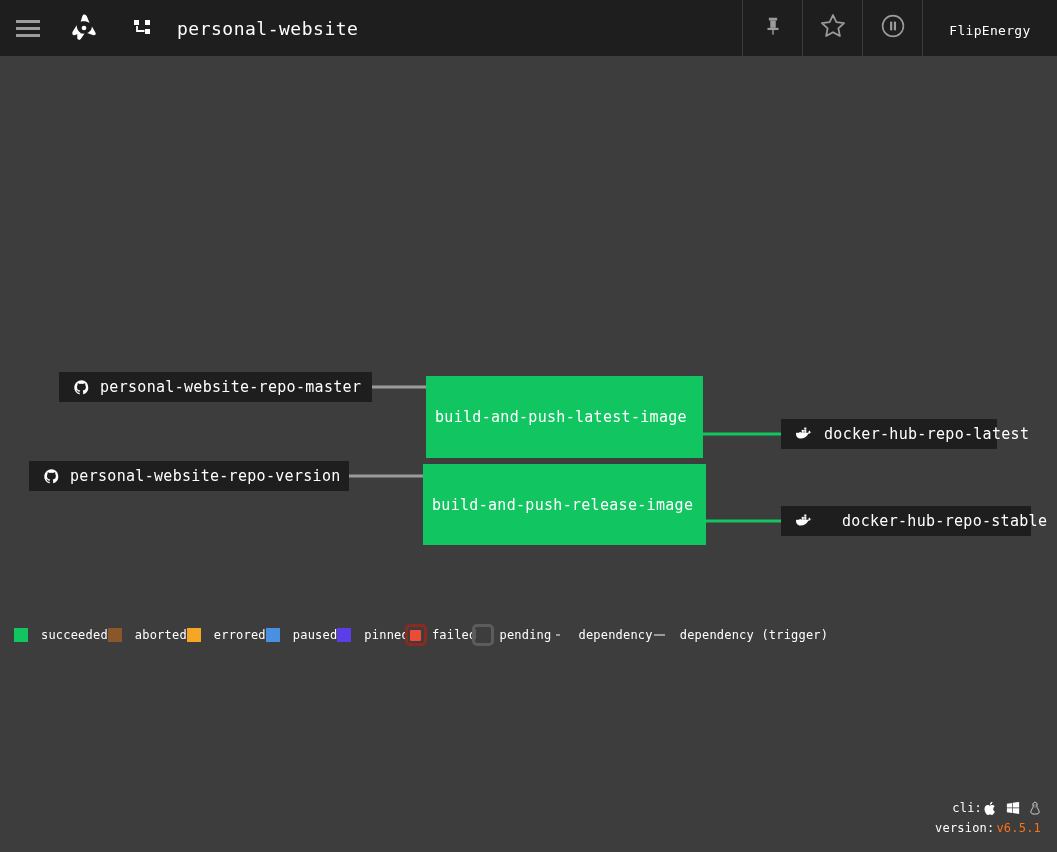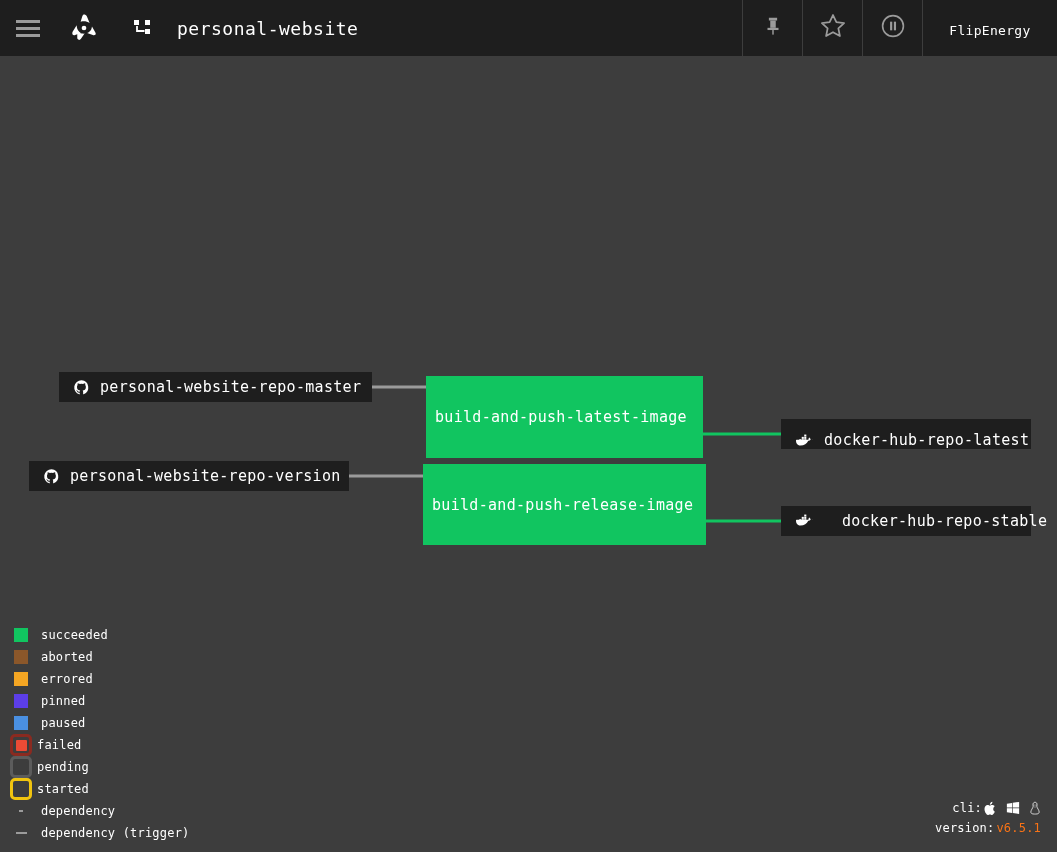--- a/index.html
+++ b/index.html
@@ -147,21 +147,21 @@
     white-space: nowrap;
     padding-left: 9px;
   }
 
   
   .legend {
     position: absolute;
     left: 14px;
     top: 568px;
     display: flex;
-    flex-direction: column;
+    flex-direction: row;
   }
   .legend-row {
     height: 22px;
     display: flex;
     align-items: center;
   }
   .legend-swatch {
     width: 14px;
     height: 14px;
     margin-right: 13px;
@@ -324,21 +324,21 @@
         <span class="node-label">personal-website-repo-master</span>
       </div>
       <div class="node-resource" style="left: 29px; top: 405px; width: 320px; height: 30px;">
         <span class="node-icon">
           <svg width="17" height="17" viewBox="0 0 24 24" aria-hidden="true">
             <path fill="#ffffff" d="M12 1.8a10.2 10.2 0 0 0-3.2 19.9c.5.1.7-.2.7-.5v-1.9c-2.8.6-3.4-1.3-3.4-1.3-.5-1.2-1.1-1.5-1.1-1.5-.9-.6.1-.6.1-.6 1 .1 1.5 1 1.5 1 .9 1.5 2.4 1.1 3 .8.1-.7.3-1.1.6-1.4-2.2-.2-4.6-1.1-4.6-5 0-1.1.4-2 1-2.7-.1-.3-.4-1.3.1-2.7 0 0 .8-.3 2.7 1a9.4 9.4 0 0 1 5 0c1.9-1.3 2.7-1 2.7-1 .5 1.4.2 2.4.1 2.7.6.7 1 1.6 1 2.7 0 3.9-2.4 4.8-4.6 5 .4.3.7.9.7 1.9v2.8c0 .3.2.6.7.5A10.2 10.2 0 0 0 12 1.8z"></path>
           </svg>
         </span>
         <span class="node-label">personal-website-repo-version</span>
       </div>
-      <div class="node-resource" style="left: 781px; top: 363px; width: 250px; height: 30px; align-items: flex-end;">
+      <div class="node-resource" style="left: 781px; top: 363px; width: 216px; height: 30px;">
         <span class="node-icon">
           <svg width="19" height="16" viewBox="0 0 28 22" aria-hidden="true">
             <g fill="#ffffff">
               <rect x="6.2" y="8.4" width="3.1" height="3.1"></rect>
               <rect x="9.9" y="8.4" width="3.1" height="3.1"></rect>
               <rect x="13.6" y="8.4" width="3.1" height="3.1"></rect>
               <rect x="9.9" y="4.9" width="3.1" height="3"></rect>
               <rect x="13.6" y="4.9" width="3.1" height="3"></rect>
               <rect x="13.6" y="1.5" width="3.1" height="3"></rect>
               <path d="M26.4 9.5c-.6-.4-2-.6-3.1-.4-.2-1.1-.8-2.1-1.9-2.9l-.6-.4-.4.6c-.5.8-.7 1.9-.6 2.9H2.2c-.4 0-.7.3-.7.7-.1 1.6.2 3.6 1.3 5.2 1.1 1.6 2.8 2.6 5.2 2.6 5.5 0 9.6-2.6 11.5-7.2 .8 0 2.5.1 3.3-1.5l.2-.4z"></path>
@@ -372,44 +372,38 @@
       </div>
       <div class="legend-row">
         <span class="legend-swatch" style="background: rgb(139, 87, 42);"></span>
         <span class="legend-label">aborted</span>
       </div>
       <div class="legend-row">
         <span class="legend-swatch" style="background: rgb(245, 166, 35);"></span>
         <span class="legend-label">errored</span>
       </div>
       <div class="legend-row">
+        <span class="legend-swatch" style="background: rgb(74, 144, 226);"></span>
+        <span class="legend-label">paused</span>
+      </div>
+      <div class="legend-row">
         <span class="legend-swatch" style="background: rgb(92, 62, 232);"></span>
         <span class="legend-label">pinned</span>
       </div>
       <div class="legend-row">
-        <span class="legend-swatch" style="background: rgb(74, 144, 226);"></span>
-        <span class="legend-label">paused</span>
-      </div>
-      <div class="legend-row">
         <span class="legend-ringbox" style="border-color: rgb(138, 42, 32);">
           <i style="background: rgb(237, 75, 53);"></i>
         </span>
         <span class="legend-label">failed</span>
       </div>
       <div class="legend-row">
         <span class="legend-ringbox" style="border-color: rgb(92, 92, 92);">
           <i style="background: rgb(61, 61, 61);"></i>
         </span>
         <span class="legend-label">pending</span>
-      </div>
-      <div class="legend-row">
-        <span class="legend-ringbox" style="border-color: rgb(241, 196, 15);">
-          <i style="background: rgb(61, 61, 61);"></i>
-        </span>
-        <span class="legend-label">started</span>
       </div>
       <div class="legend-row">
         <span class="legend-dash">
           <b style="width: 4px; background: rgb(155, 155, 155);"></b>
         </span>
         <span class="legend-label">dependency</span>
       </div>
       <div class="legend-row">
         <span class="legend-dash">
           <b style="width: 11px; background: rgb(155, 155, 155);"></b>

